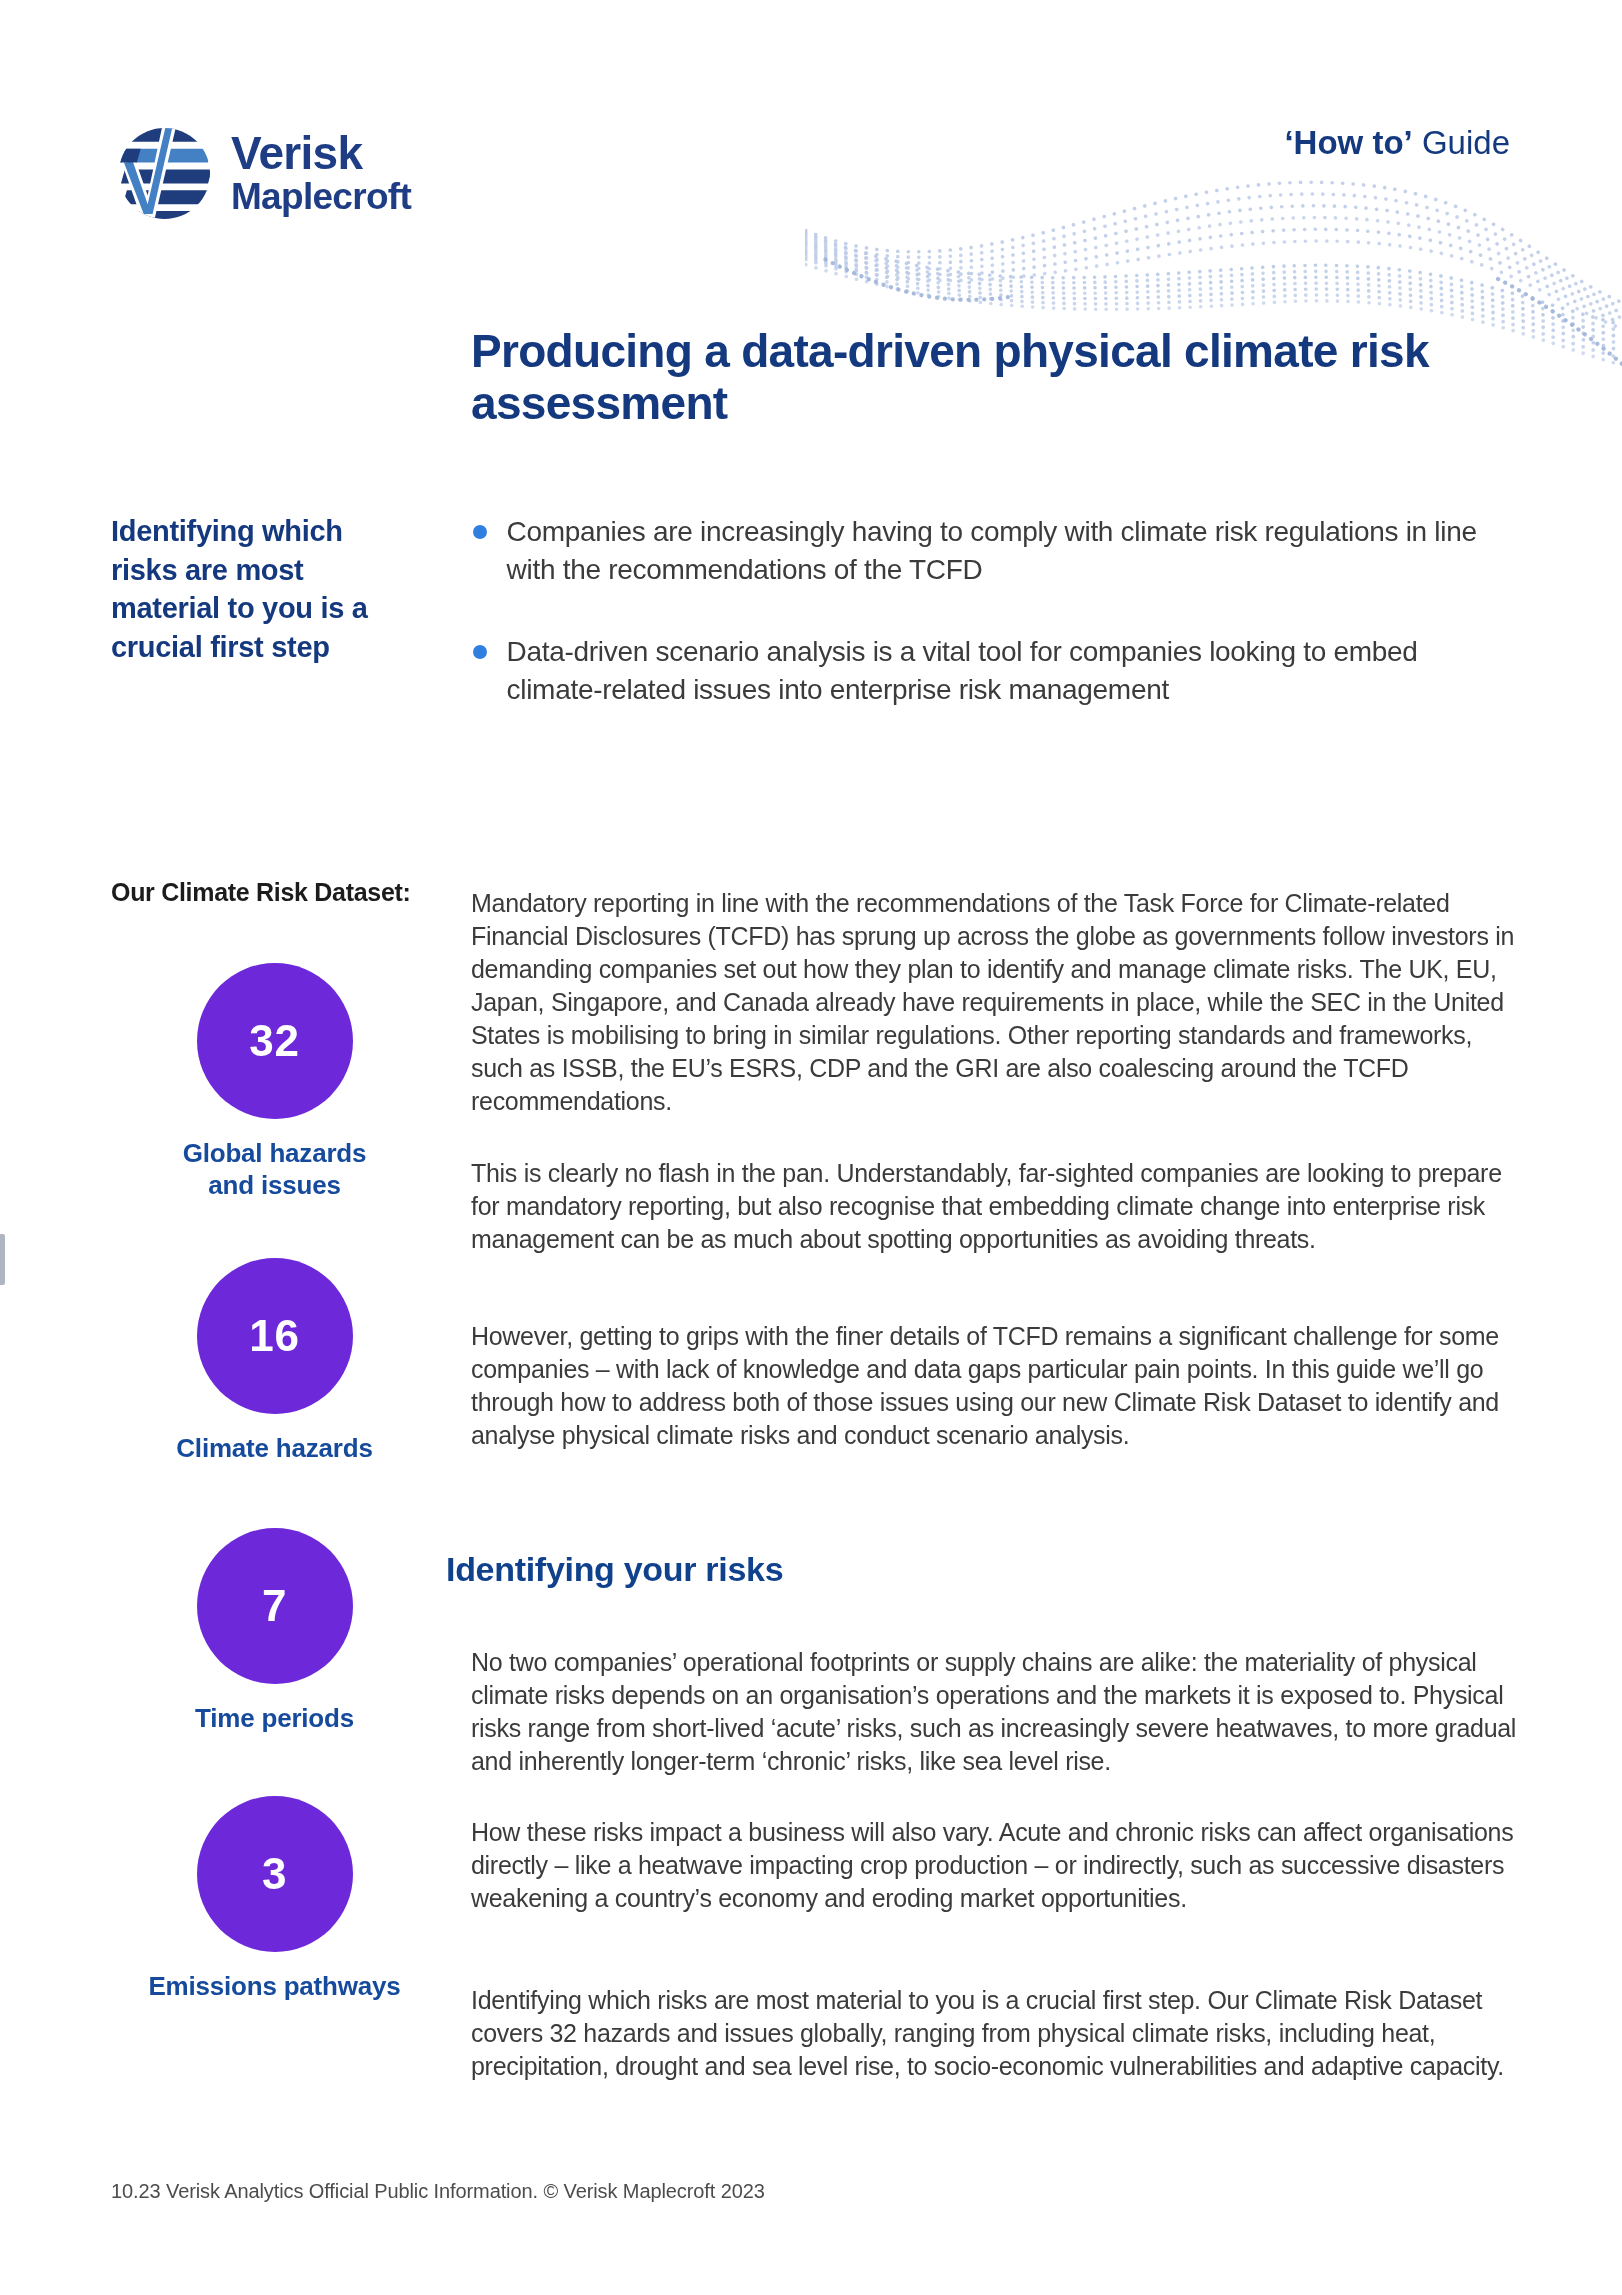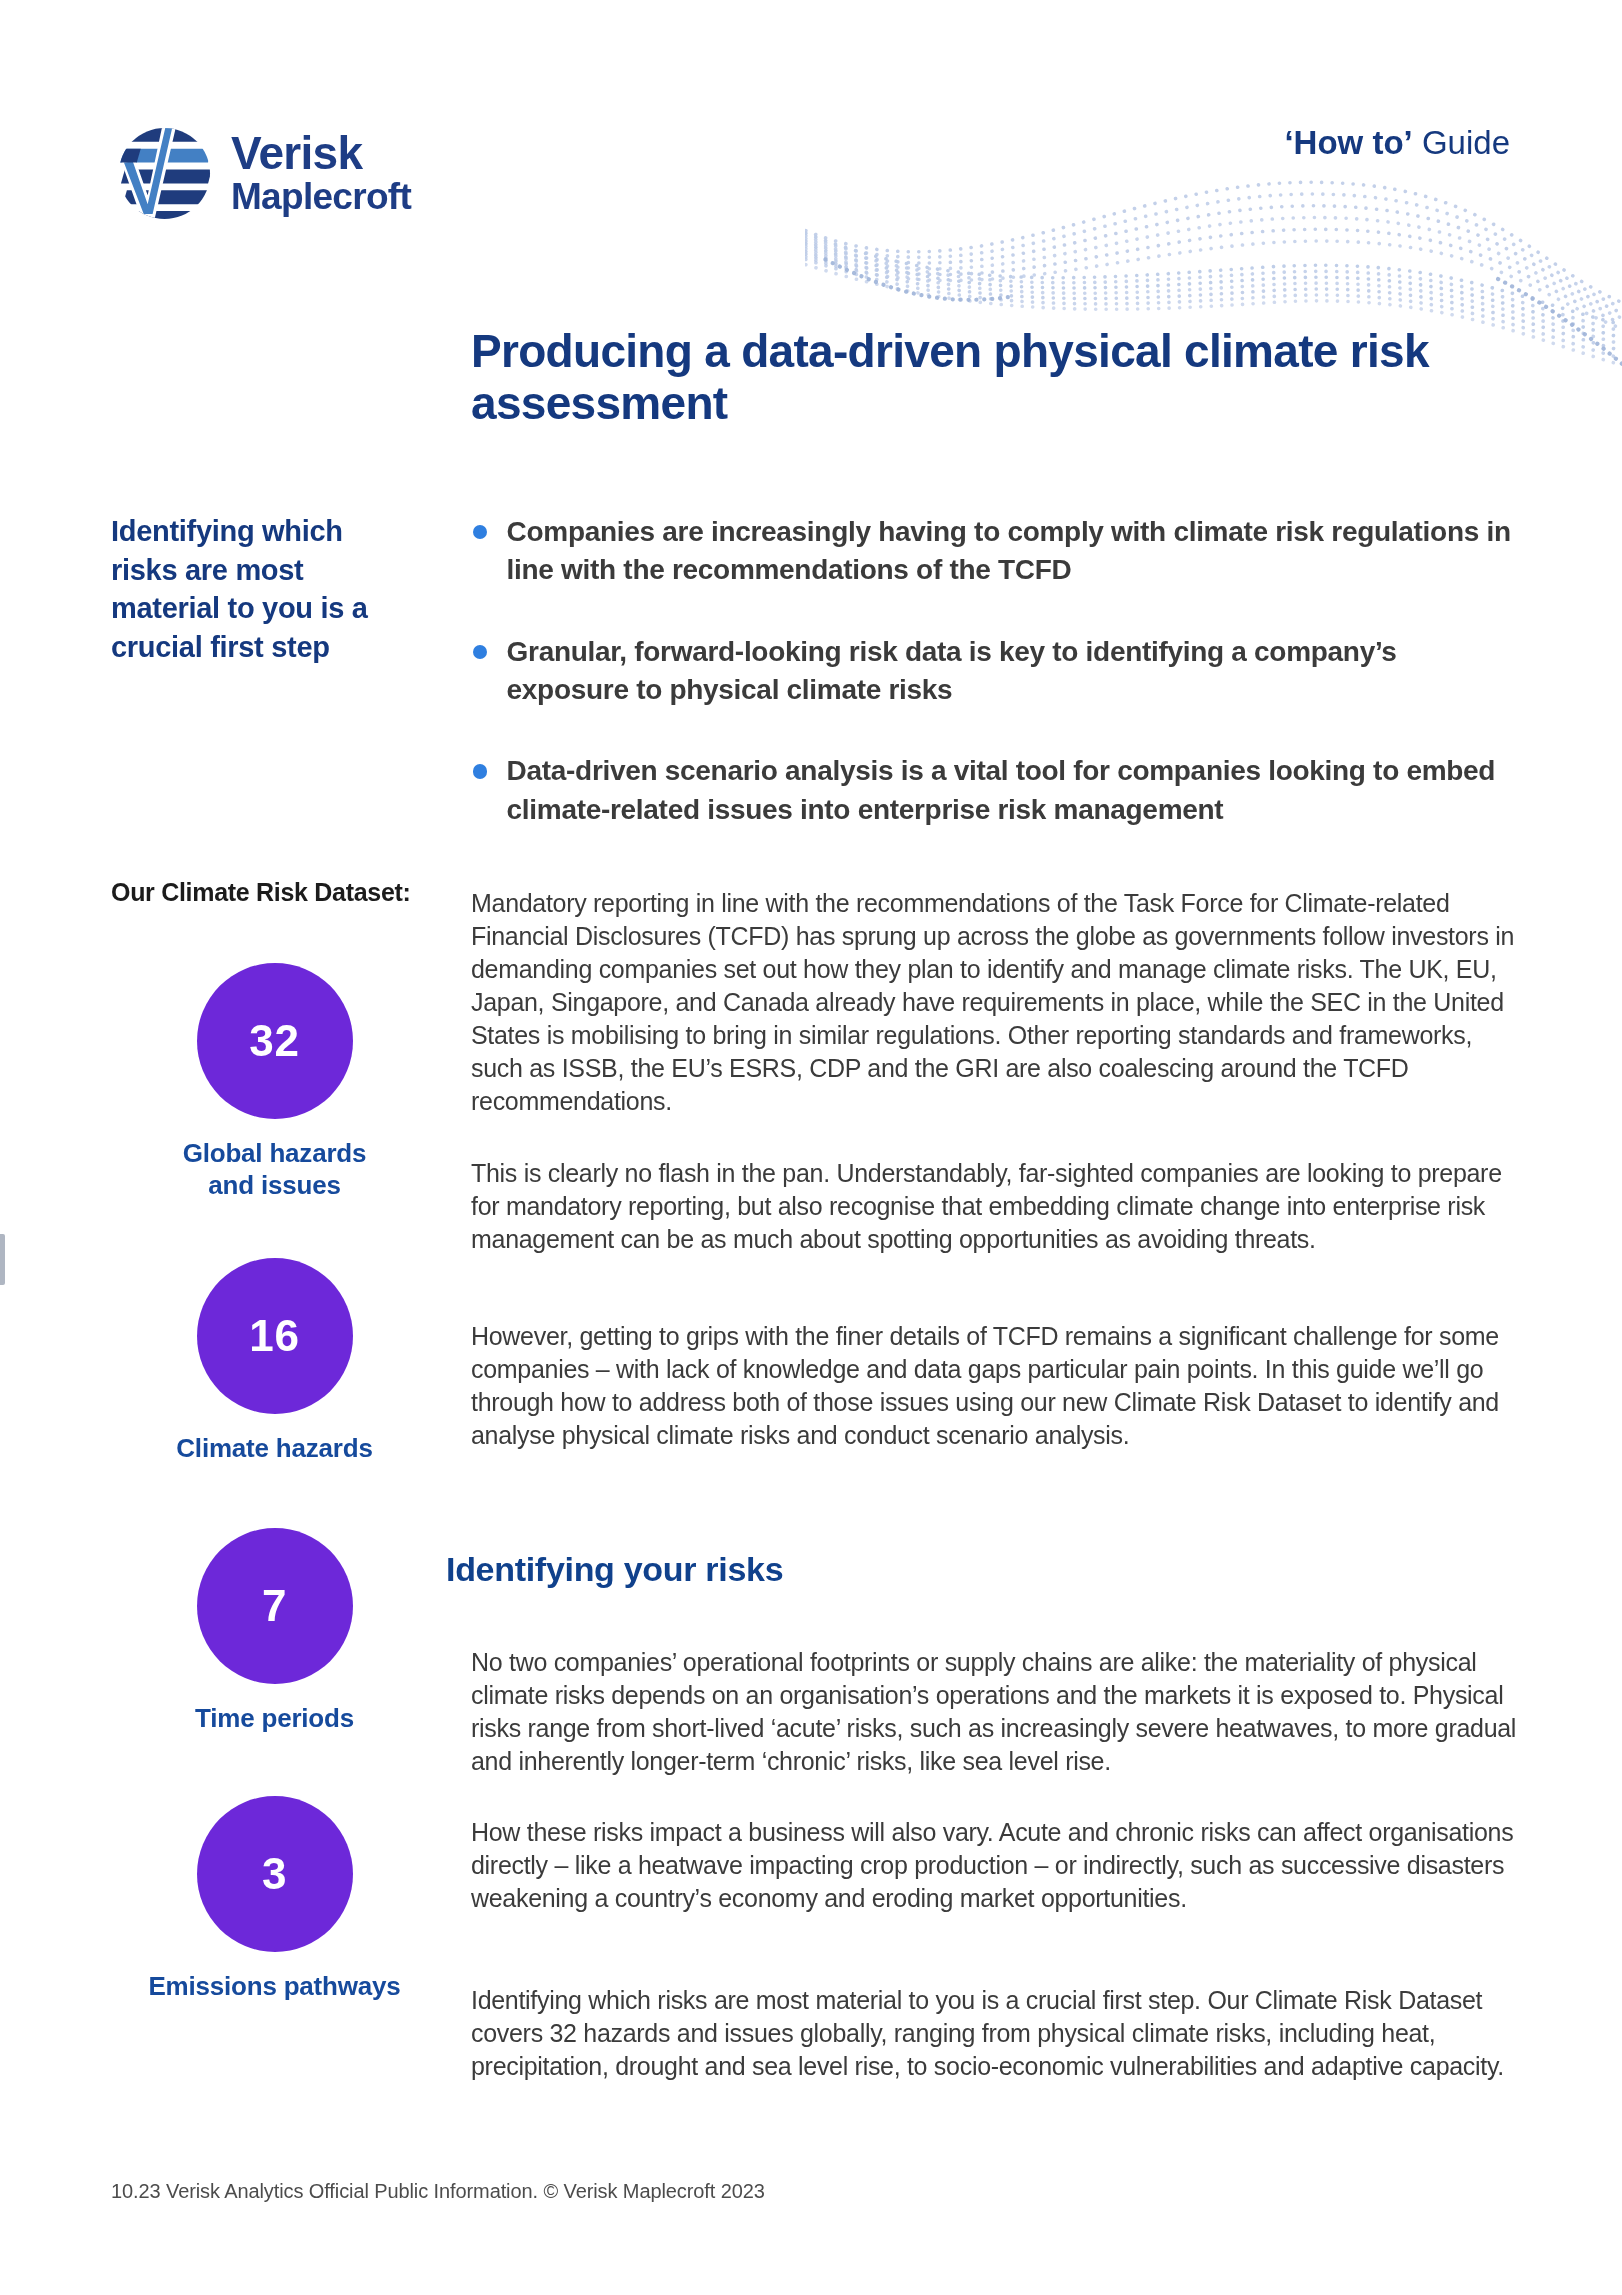--- a/index.html
+++ b/index.html
@@ -46,21 +46,21 @@
     background:#6d28d9;margin:0 auto;
     display:flex;align-items:center;justify-content:center;
   }
   .stat-value{font-size:44px;font-weight:700;color:#ffffff;letter-spacing:0.7px;}
   .stat-label{
     margin-top:19px;font-size:26px;font-weight:700;color:#164A9C;
     line-height:1.22;white-space:pre-line;letter-spacing:-0.2px;
   }
   
   .bullets{position:absolute;left:470px;top:513px;width:1047px;margin:0;padding:0;list-style:none;}
-  .bullets li{display:flex;margin-bottom:43px;font-weight:bold;}
+  .bullets li{display:flex;margin-bottom:43px;}
   .bullet-dot{
     flex:0 0 auto;width:14.4px;height:14.4px;border-radius:50%;
     background:#2F7FE0;margin:11.8px 19.6px 0 2.6px;
   }
   .bullet-text{
     font-size:28px;color:#3B3B3B;line-height:1.37;letter-spacing:-0.3px;
   }
   .body-par{
     position:absolute;left:471px;width:1047px;margin:0;
     font-size:25px;color:#3B3B3B;line-height:1.32;letter-spacing:-0.3px;
@@ -173,24 +173,20 @@
     <div class="stat-label">Emissions pathways</div>
   </div>
 
   <ul class="bullets">
     <li>
       <span class="bullet-dot"></span>
       <span class="bullet-text">Companies are increasingly having to comply with climate risk regulations in line with the recommendations of the TCFD</span>
     </li>
     <li>
       <span class="bullet-dot"></span>
-      <span class="bullet-text">Granular, forward-looking risk data is key to identifying a company’s exposure to physical climate risks</span>
-    </li>
-    <li>
-      <span class="bullet-dot"></span>
       <span class="bullet-text">Data-driven scenario analysis is a vital tool for companies looking to embed climate-related issues into enterprise risk management</span>
     </li>
   </ul>
 
   <p class="body-par par-1">Mandatory reporting in line with the recommendations of the Task Force for Climate-related Financial Disclosures (TCFD) has sprung up across the globe as governments follow investors in demanding companies set out how they plan to identify and manage climate risks. The UK, EU, Japan, Singapore, and Canada already have requirements in place, while the SEC in the United States is mobilising to bring in similar regulations. Other reporting standards and frameworks, such as ISSB, the EU’s ESRS, CDP and the GRI are also coalescing around the TCFD recommendations.</p>
   <p class="body-par par-3">However, getting to grips with the finer details of TCFD remains a significant challenge for some companies – with lack of knowledge and data gaps particular pain points. In this guide we’ll go through how to address both of those issues using our new Climate Risk Dataset to identify and analyse physical climate risks and conduct scenario analysis.</p>
   <p class="body-par par-2">This is clearly no flash in the pan. Understandably, far-sighted companies are looking to prepare for mandatory reporting, but also recognise that embedding climate change into enterprise risk management can be as much about spotting opportunities as avoiding threats.</p>
 
   <h2 class="section-heading">Identifying your risks</h2>
 

